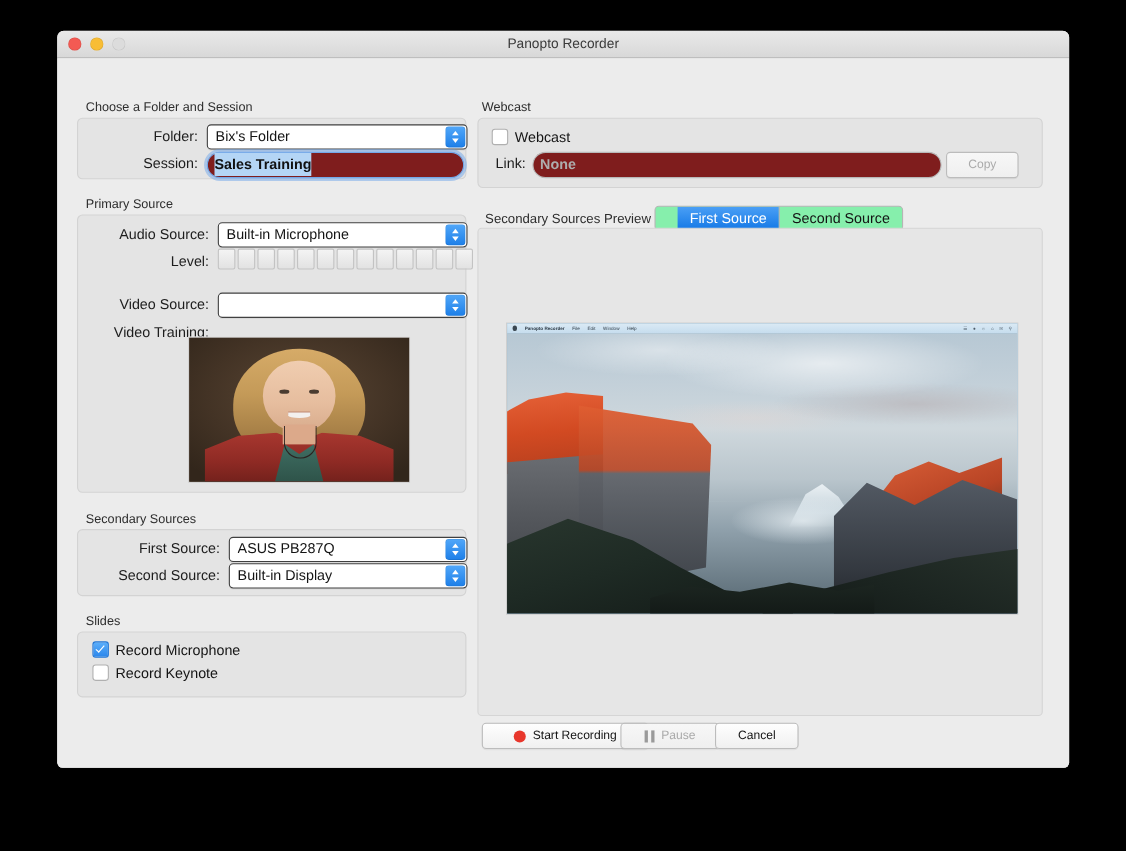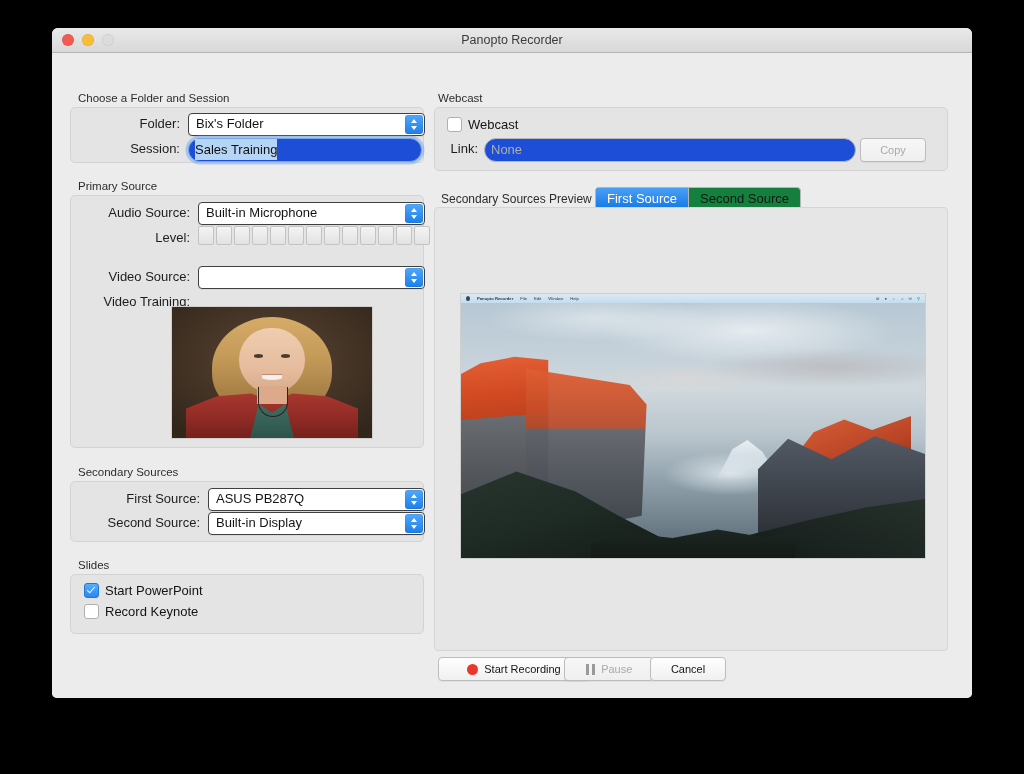--- a/index.html
+++ b/index.html
@@ -60,21 +60,21 @@
   }
   .popup .arrows:before,.popup .arrows:after{
     content:"";position:absolute;left:50%;margin-left:-3.5px;
     border-left:3.5px solid transparent;border-right:3.5px solid transparent;
   }
   .popup .arrows:before{top:4px;border-bottom:4px solid #fff;}
   .popup .arrows:after{bottom:4px;border-top:4px solid #fff;}
 
   
   .field{
-    position:absolute;height:22px;background:#1d4ed8;border:1px solid #b9b9b9;border-radius:12px;
+    position:absolute;height:22px;background:#7f1d1d;border:1px solid #b9b9b9;border-radius:12px;font-weight:bold;
   }
   .field.focused{
     border-color:#74a8e8;
     box-shadow:0 0 0 2.5px rgba(100,160,235,.45);
   }
   .field .fv{
     position:absolute;left:6px;top:0;line-height:21px;font-size:13px;color:#101010;
     white-space:nowrap;
   }
   .field .fv.sel{background:#b4d5f5;}
@@ -103,21 +103,21 @@
   .cbrow span{font-size:13px;color:#141414;}
 
   
   .previewframe{
     position:absolute;background:#fff;border:1px solid #cfcfcf;
   }
 
   
   #segmented{
     position:absolute;display:flex;height:21px;border:1px solid #b5b5b5;border-radius:4px;
-    overflow:hidden;background:#15803d;
+    overflow:hidden;background:#86efac;padding-left:20px;
   }
   #segmented div{
     padding:0 11px;line-height:21px;font-size:13px;color:#141414;
   }
   #segmented div.active{
     background:linear-gradient(#4a9ff5,#1478e6);color:#fff;
   }
   #segmented div+div{border-left:1px solid #b5b5b5;}
 
   
@@ -346,21 +346,21 @@
     <div class="popup" style="left:156px;top:459px;width:215px;">
       <div class="pv">Built-in Display</div>
       <div class="arrows"></div>
     </div>
 
     <div class="grp-title" style="left:26px;top:506px;">Slides</div>
     <div class="grp" style="left:18px;top:521px;width:352px;height:58px;"></div>
 
     <div class="cbrow" style="left:32px;top:530px;">
       <div class="cb on"></div>
-      <span>Start PowerPoint</span>
+      <span>Record Microphone</span>
     </div>
     <div class="cbrow" style="left:32px;top:551px;">
       <div class="cb"></div>
       <span>Record Keynote</span>
     </div>
 
     <div class="grp-title" style="left:386px;top:39px;">Webcast</div>
     <div class="grp" style="left:382px;top:54px;width:512px;height:62px;"></div>
 
     <div class="cbrow" style="left:395px;top:64px;">

